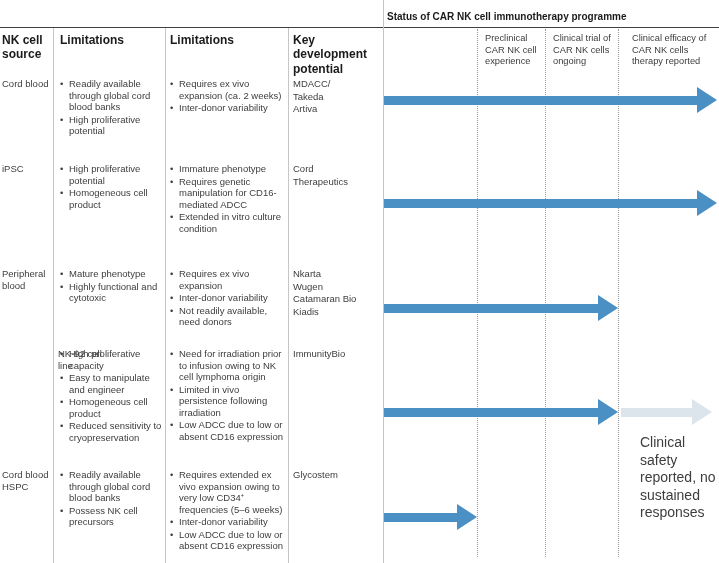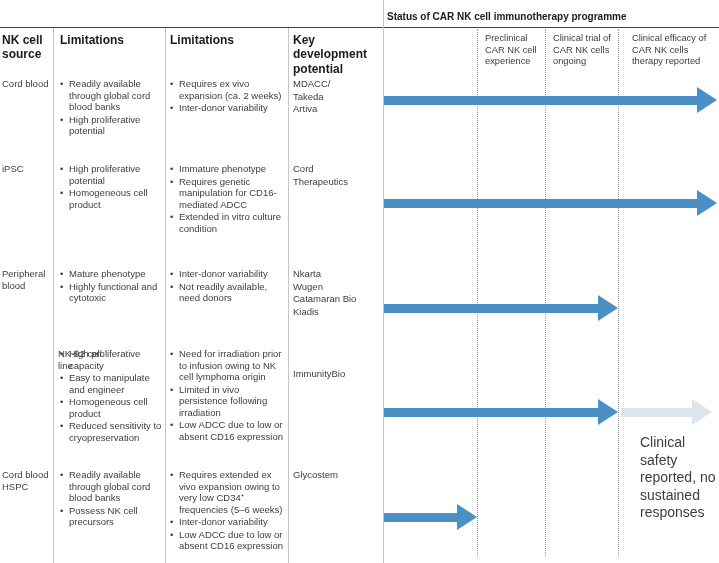--- a/index.html
+++ b/index.html
@@ -81,20 +81,21 @@
         <div class="progline">Therapeutics</div>
       </div>
       <div class="shaft" style="left: 384px; top: 198.5px; width: 313px; background: rgb(74, 144, 196);"></div>
       <div class="ahead" style="left: 697px; top: 190px; border-left: 20px solid rgb(74, 144, 196);"></div>
       <div class="cell" style="left: 2px; top: 268px; width: 50px;">Peripheral blood</div>
       <ul class="blist cell" style="left: 60px; top: 268px; width: 102px;">
         <li>Mature phenotype</li>
         <li>Highly functional and cytotoxic</li>
       </ul>
       <ul class="blist cell" style="left: 170px; top: 268px; width: 116px;">
+        <li>Requires ex vivo expansion</li>
         <li>Inter-donor variability</li>
         <li>Not readily available, need donors</li>
       </ul>
       <div class="cell" style="left: 293px; top: 268px; width: 86px;">
         <div class="progline">Nkarta</div>
         <div class="progline">Wugen</div>
         <div class="progline">Catamaran Bio</div>
         <div class="progline">Kiadis</div>
       </div>
       <div class="shaft" style="left: 384px; top: 303.5px; width: 214px; background: rgb(74, 144, 196);"></div>
@@ -104,21 +105,21 @@
         <li>High proliferative capacity</li>
         <li>Easy to manipulate and engineer</li>
         <li>Homogeneous cell product</li>
         <li>Reduced sensitivity to cryopreservation</li>
       </ul>
       <ul class="blist cell" style="left: 170px; top: 348px; width: 116px;">
         <li>Need for irradiation prior to infusion owing to NK cell lymphoma origin</li>
         <li>Limited in vivo persistence following irradiation</li>
         <li>Low ADCC due to low or absent CD16 expression</li>
       </ul>
-      <div class="cell" style="left: 293px; top: 348px; width: 86px; margin-top: 20px;">
+      <div class="cell" style="left: 293px; top: 348px; width: 86px;">
         <div class="progline">ImmunityBio</div>
       </div>
       <div class="shaft" style="left: 384px; top: 407.5px; width: 214px; background: rgb(74, 144, 196);"></div>
       <div class="ahead" style="left: 598px; top: 399px; border-left: 20px solid rgb(74, 144, 196);"></div>
       <div class="shaft" style="left: 621px; top: 407.5px; width: 71px; background: rgb(220, 228, 236);"></div>
       <div class="ahead" style="left: 692px; top: 399px; border-left: 20px solid rgb(220, 228, 236);"></div>
       <div class="note" style="left: 640px; top: 434px; width: 76px;">Clinical safety reported, no sustained responses</div>
       <div class="cell" style="left: 2px; top: 469px; width: 50px;">Cord blood HSPC</div>
       <ul class="blist cell" style="left: 60px; top: 469px; width: 102px;">
         <li>Readily available through global cord blood banks</li>

